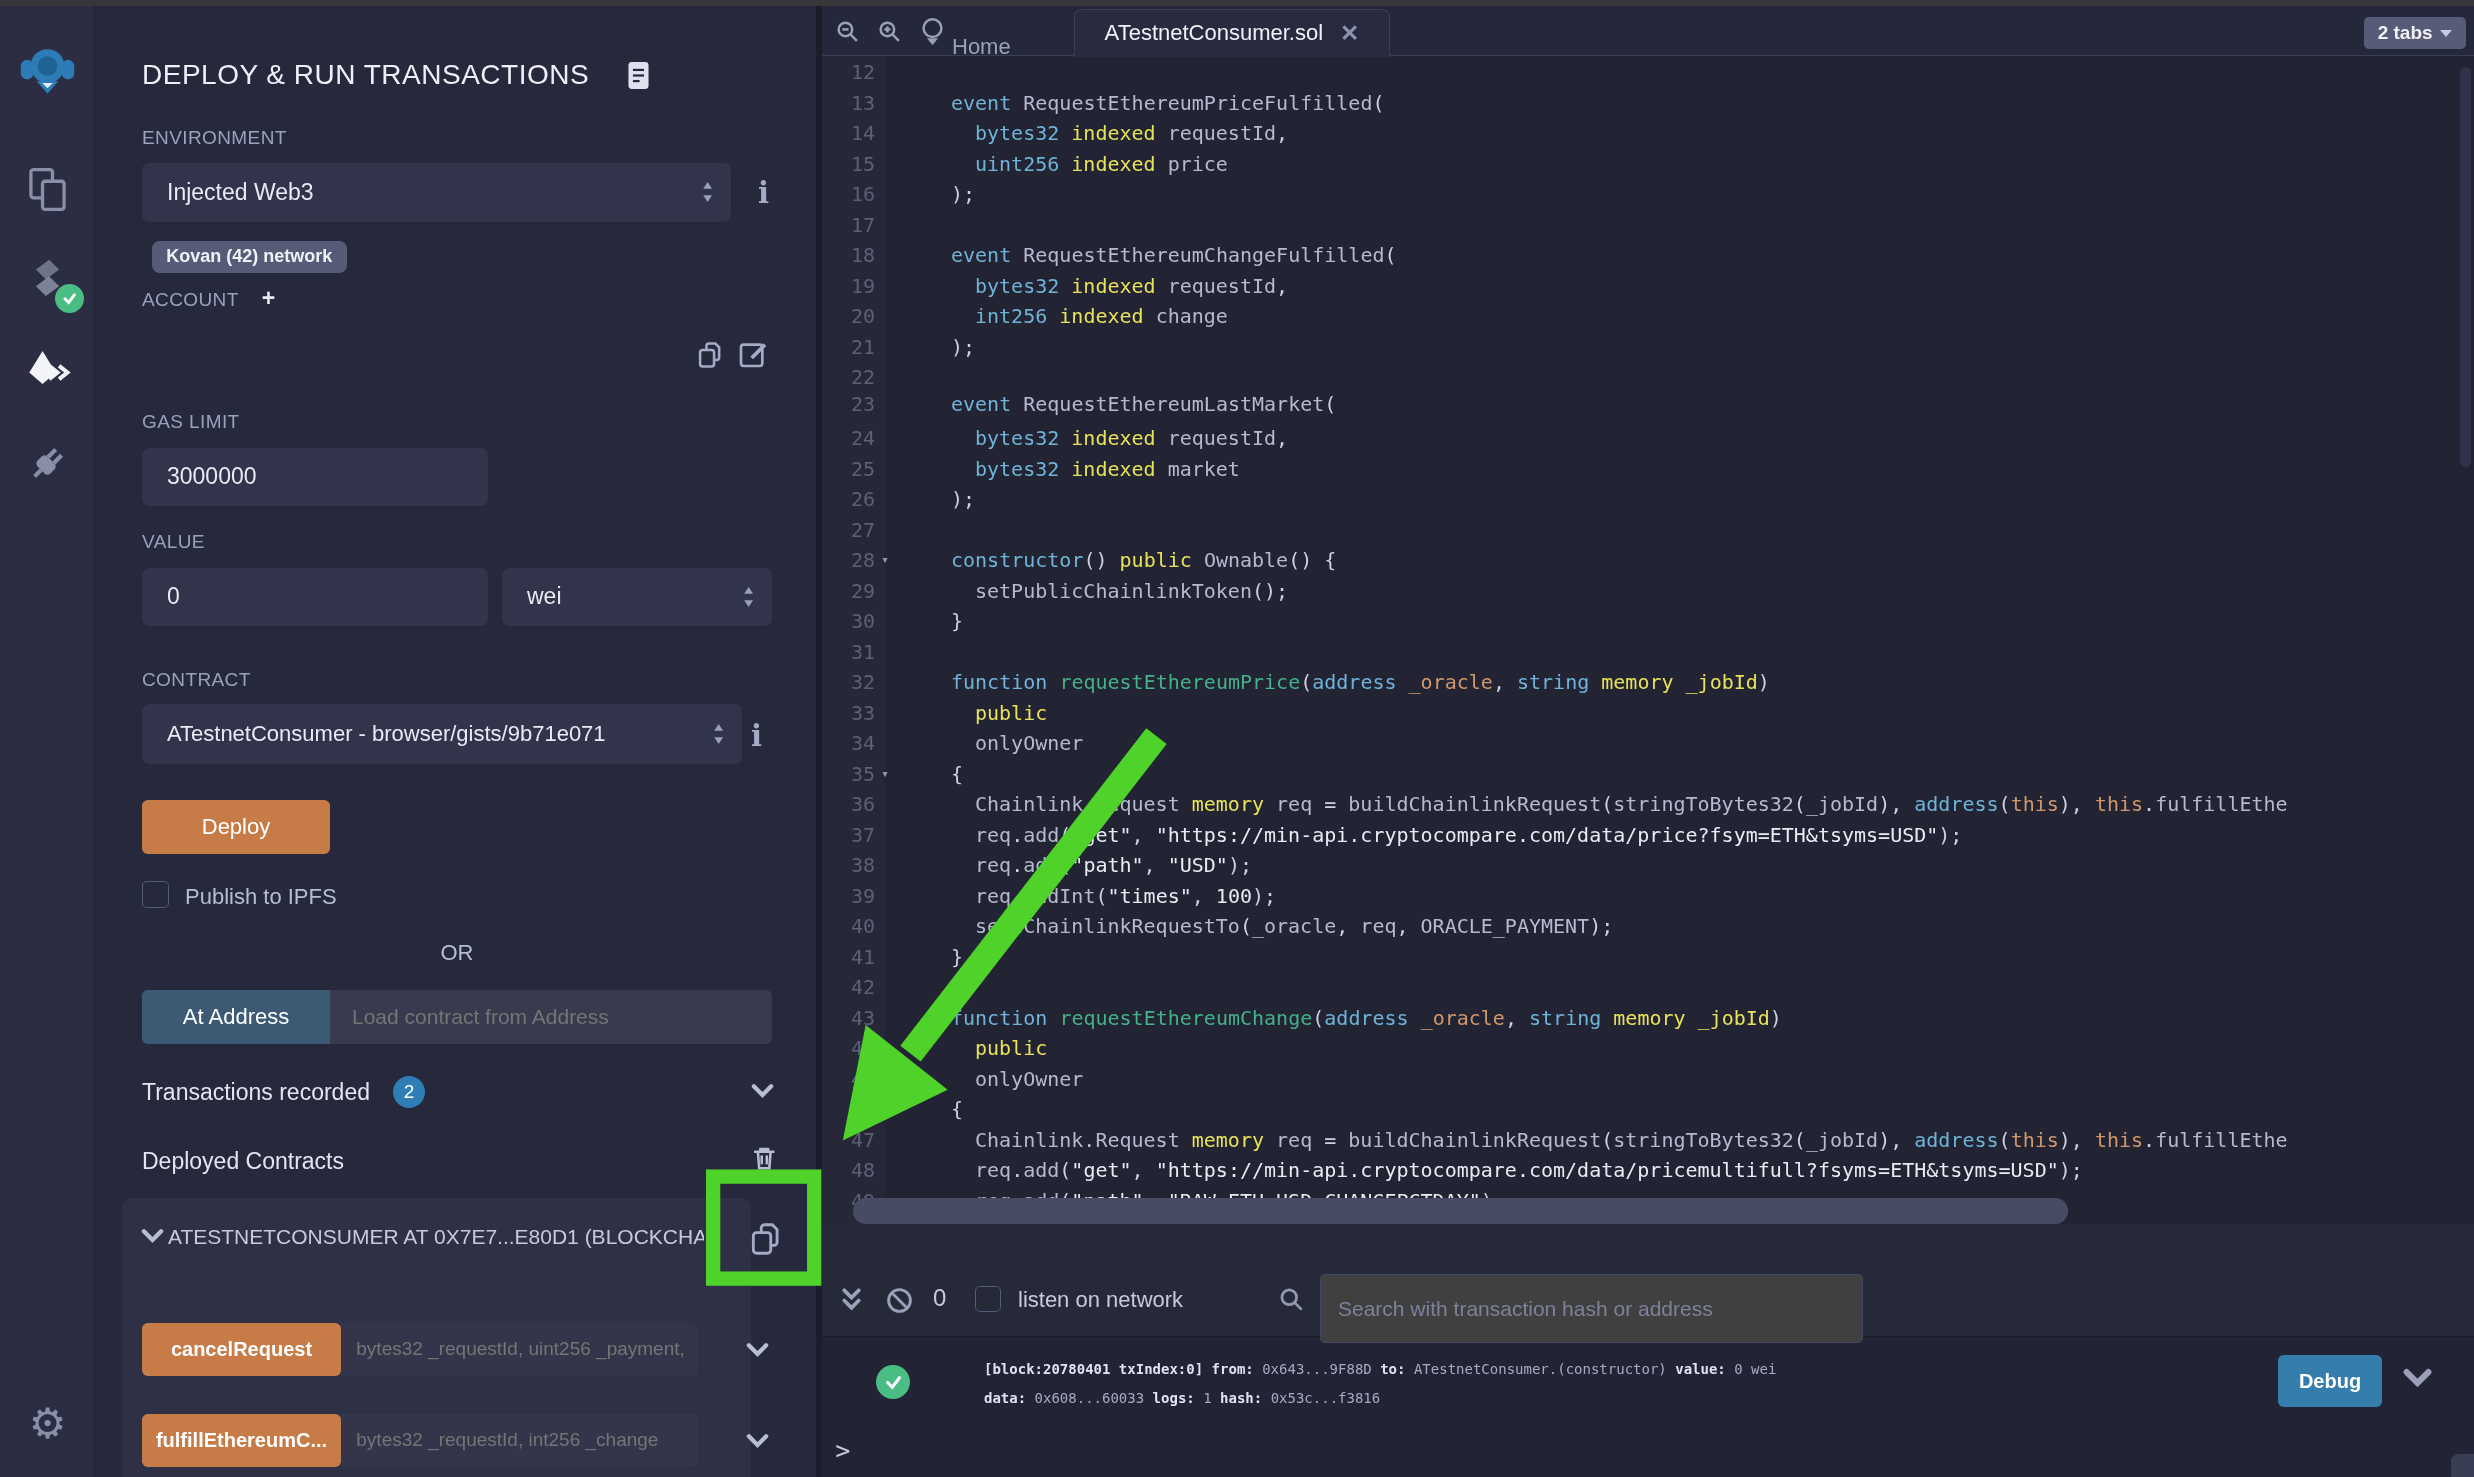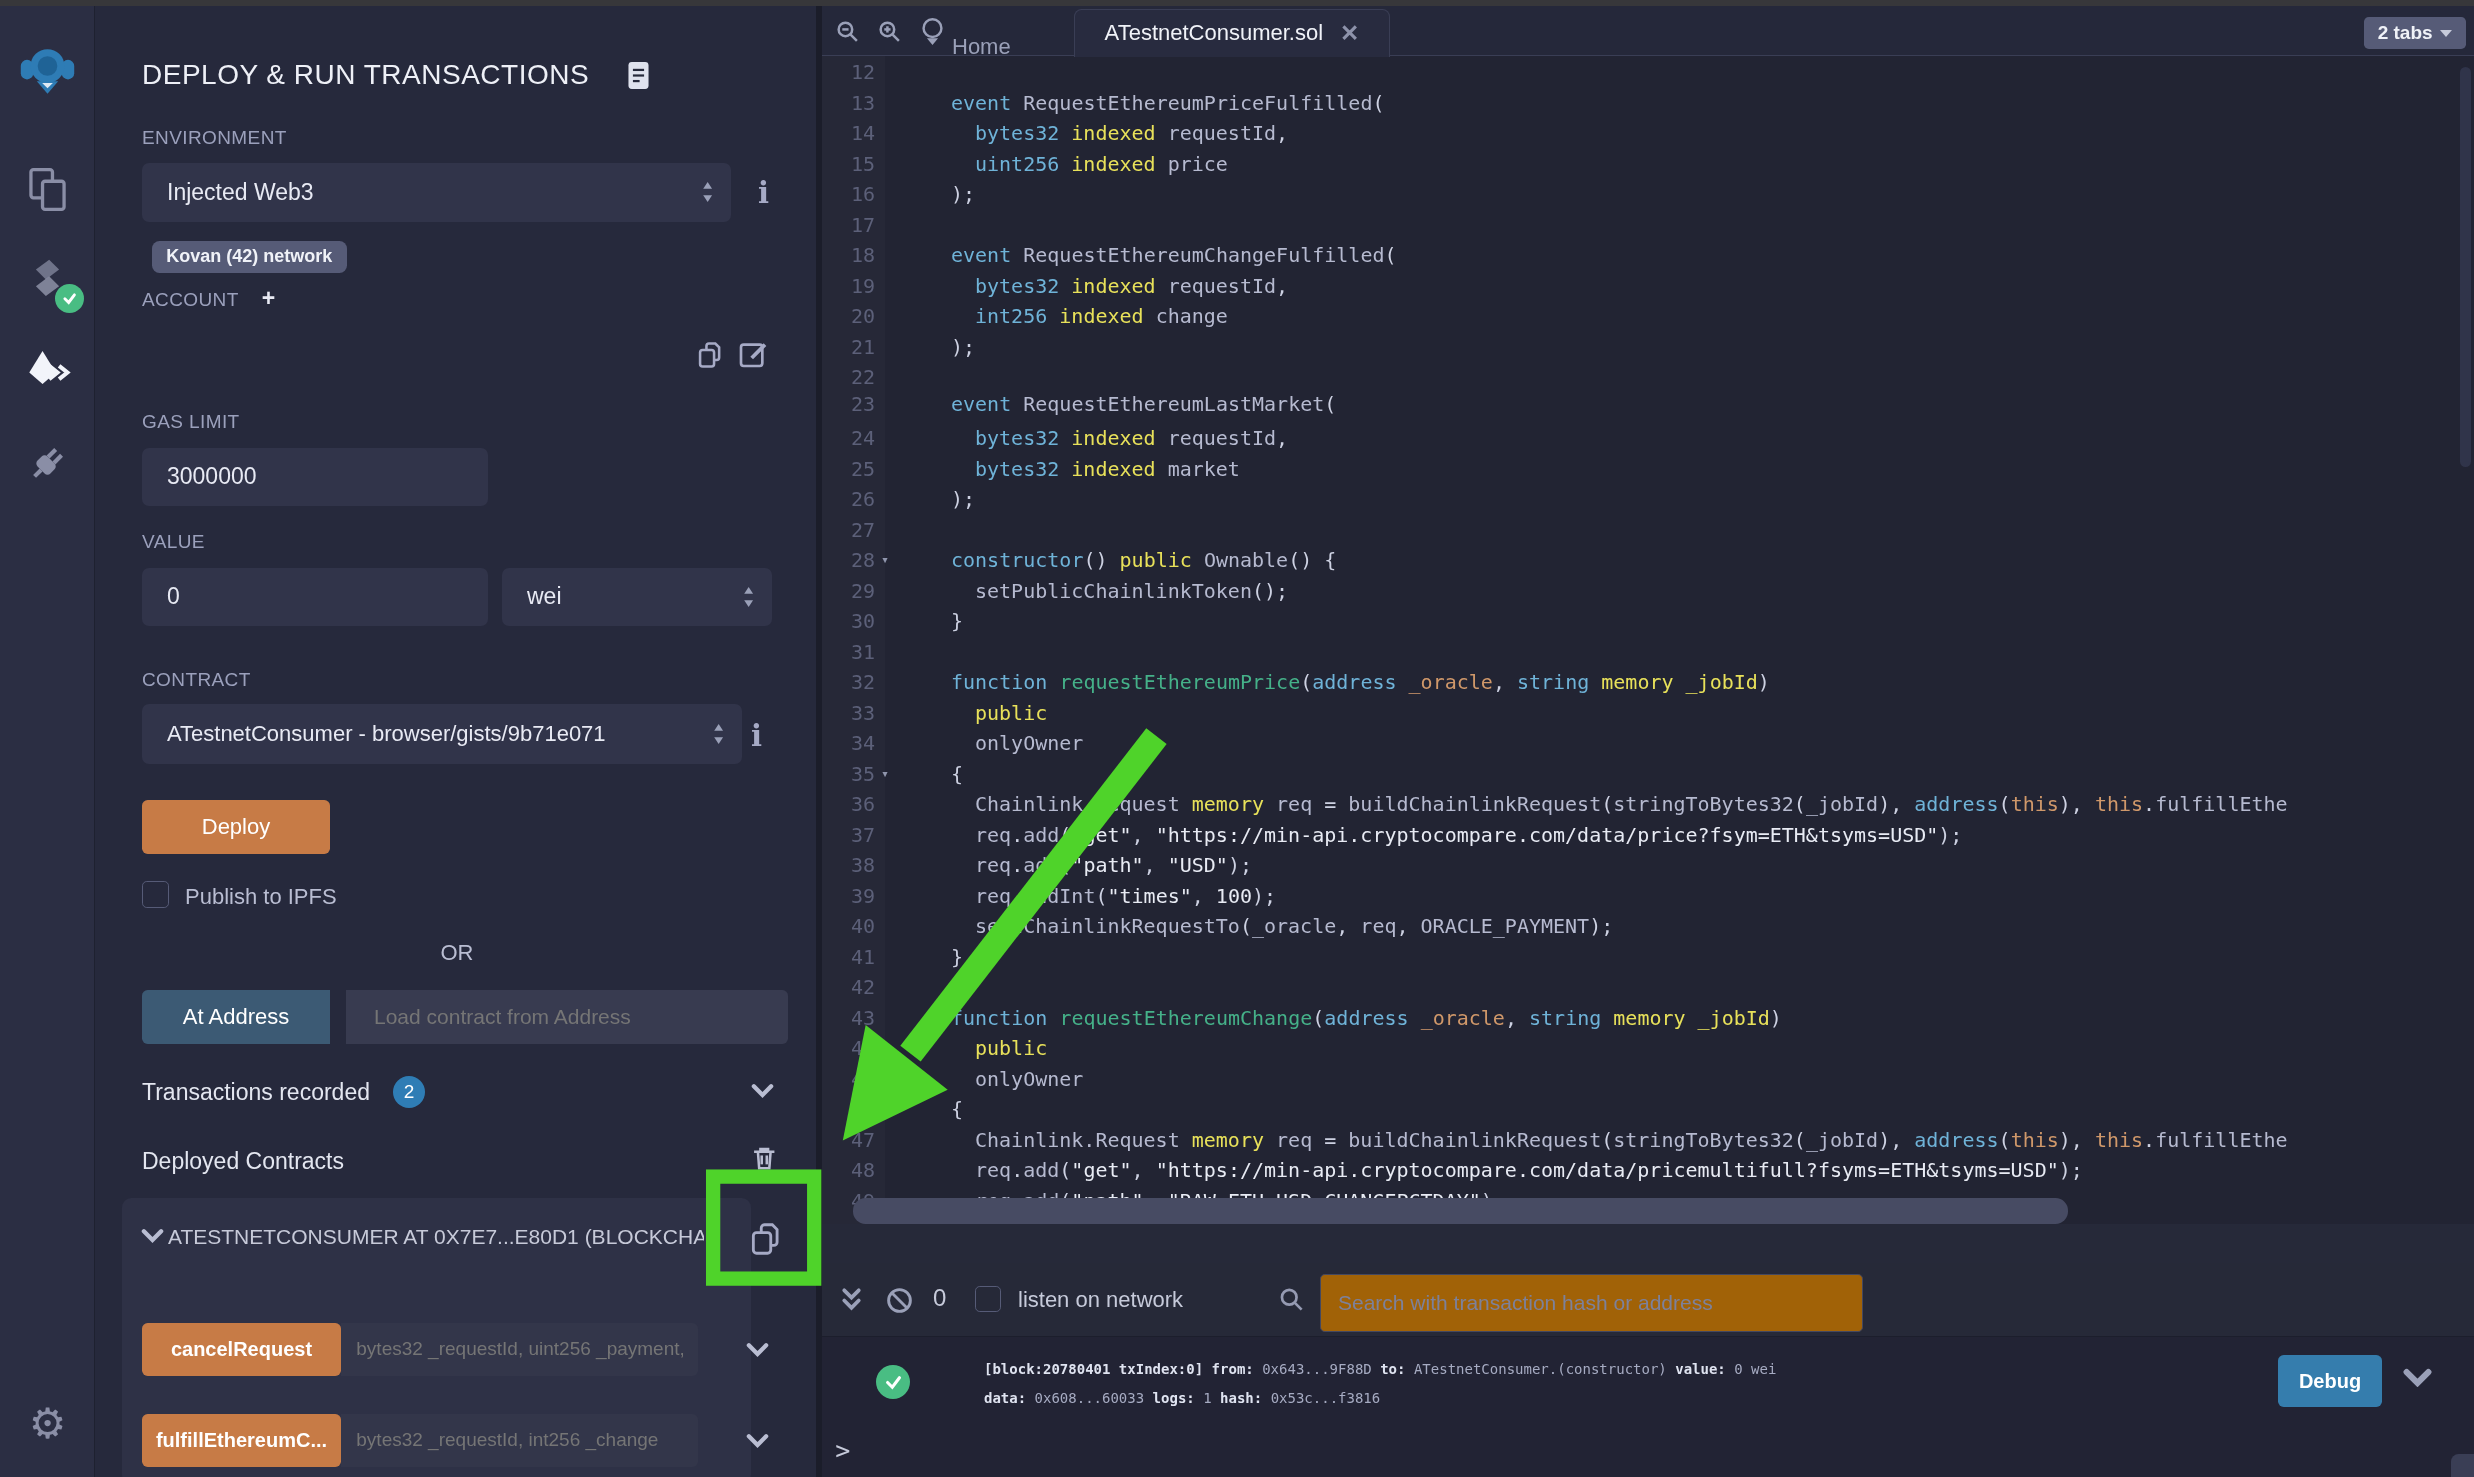--- a/index.html
+++ b/index.html
@@ -23,21 +23,21 @@
   .title-doc { left:532px; top:55px; }
   .p-label { font-size:19px; color:#9ba0bc; letter-spacing:0.4px; }
   .sel, .inp { background:#31344a; border-radius:7px; color:#e8eaf4; font-size:23px; display:flex; align-items:center; padding:0 25px; position:absolute; overflow:hidden; white-space:nowrap; }
   .uds { position:absolute; right:17px; top:50%; transform:translateY(-50%); }
   .info-i { font-family:"DejaVu Serif",serif; font-style:normal; font-weight:bold; font-size:29px; color:#a6aac6; cursor:pointer; }
   .net-badge { left:57px; top:235px; height:32px; border-radius:7.6px; padding:0 14.3px; display:flex; align-items:center; font-size:18px; font-weight:bold; color:#f0f2f8; }
   .plus-circle { width:29px; height:29px; border-radius:50%; display:flex; align-items:center; justify-content:center; color:#e8eaf4; font-size:23px; font-weight:bold; cursor:pointer; }
   .btn { border:none; border-radius:5.7px; color:#fff; font-size:22px; font-family:Liberation Sans, sans-serif; cursor:pointer; display:flex; align-items:center; justify-content:center; }
   .checkbox { width:27px; height:27px; border:1.9px solid #565b77; border-radius:4.8px; background:transparent; cursor:pointer; }
   .or-row { left:47px; top:934px; width:630px; text-align:center; font-size:22px; color:#b9bdd2; }
-  .addr-input { background:#383b50; border:none; border-radius:0 5.7px 5.7px 0; color:#c4b5fd; font-size:21px; padding:0 28px;margin-left:16px; }
+  .addr-input { background:#383b50; border:none; border-radius:0 5.7px 5.7px 0; color:#c4b5fd; font-size:21px; padding:0 22px; }
   .sec-head { font-size:23px; color:#e3e6f0; }
   .badge-count { width:32px; height:32px; border-radius:50%; color:#fff; font-size:19px; display:flex; align-items:center; justify-content:center; }
   .card { left:27px; top:1192px; width:629px; height:286px; background:#2e3146; border-radius:9.5px; }
   .card-title { position:absolute; left:46px; top:27px; width:536px; font-size:21px; color:#c7cad9; white-space:nowrap; overflow:hidden; }
   .func-btn { position:absolute; left:20px; width:199px; height:53px; font-size:20px; font-weight:bold; }
   .func-inp { position:absolute; left:219px; width:357px; height:53px; background:#33364a; border:none; border-radius:0 5.7px 5.7px 0; color:#8d91a8; font-size:19px; padding:0 15.3px; font-family:"Liberation Sans",sans-serif; }
 
   
   .tabbar { left:822px; top:5.7px; right:0; height:50px; background:#25283a; border-bottom:1px solid #3a3e55; z-index:2; }
   .tab-home { position:absolute; left:130px; top:0; height:50px; display:flex; align-items:center; font-size:22px; color:#9aa0b8; cursor:pointer;margin-top:16px; }
@@ -57,21 +57,21 @@
 
   .hstrip { left:822px; right:0; top:1224px; height:39px; background:#262939; z-index:1; }
   .hthumb { left:853px; top:1198px; width:1215px; height:26px; background:#474b63; border-radius:12.4px; z-index:2; cursor:pointer; }
   .vthumb { right:3.8px; top:67px; width:11.4px; height:400px; background:#30344a; border-radius:5.7px; z-index:2; cursor:pointer; }
 
   
   .terminal { left:822px; top:1263px; right:0; bottom:0; background:#222334; z-index:2; }
   .t-header { position:absolute; left:0; right:0; top:0; height:74px; background:#262938; border-bottom:1px solid #1c1e2c; }
   .t-count { position:absolute; left:111px; top:21px; font-size:24px; color:#c6cada; }
   .t-listen { position:absolute; left:196px; top:24px; font-size:22px; color:#c6cada; }
-  .t-search { position:absolute; left:498px; top:11.4px; width:543px; height:58px; background:#a16207; border:1px solid #444860; border-radius:4.8px; color:#c6cada; font-size:21px; padding:0 17px; font-family:"Liberation Sans",sans-serif; }
+  .t-search { position:absolute; left:498px; top:11.4px; width:543px; height:69px; background:#404040; border:1px solid #444860; border-radius:4.8px; color:#c6cada; font-size:21px; padding:0 17px; font-family:"Liberation Sans",sans-serif; }
   .t-search::placeholder { color:#7d819b; }
   .check-circle { position:absolute; left:54px; top:102px; width:34px; height:34px; border-radius:50%; display:flex; align-items:center; justify-content:center; }
   .t-log { position:absolute; left:162px; font-family:"DejaVu Sans Mono",monospace; font-size:14px; white-space:nowrap; }
   .t-b { font-weight:bold; color:#dfe3f0; } .t-n { color:#a6abc2; }
   .debug-btn { position:absolute; left:1456px; top:92px; width:104px; height:52px; border-radius:5.7px; font-size:20px; font-weight:bold; }
   .t-prompt { position:absolute; left:13.3px; top:173px; font-size:25px; color:#c6cada; font-family:"DejaVu Sans Mono",monospace; }
   .t-corner { position:absolute; right:-7.6px; bottom:-7.6px; width:32px; height:32px; background:#3a3e55; border-radius:7.6px; }
 
   
   #annotation { position:absolute; inset:0; z-index:60; pointer-events:none; }

